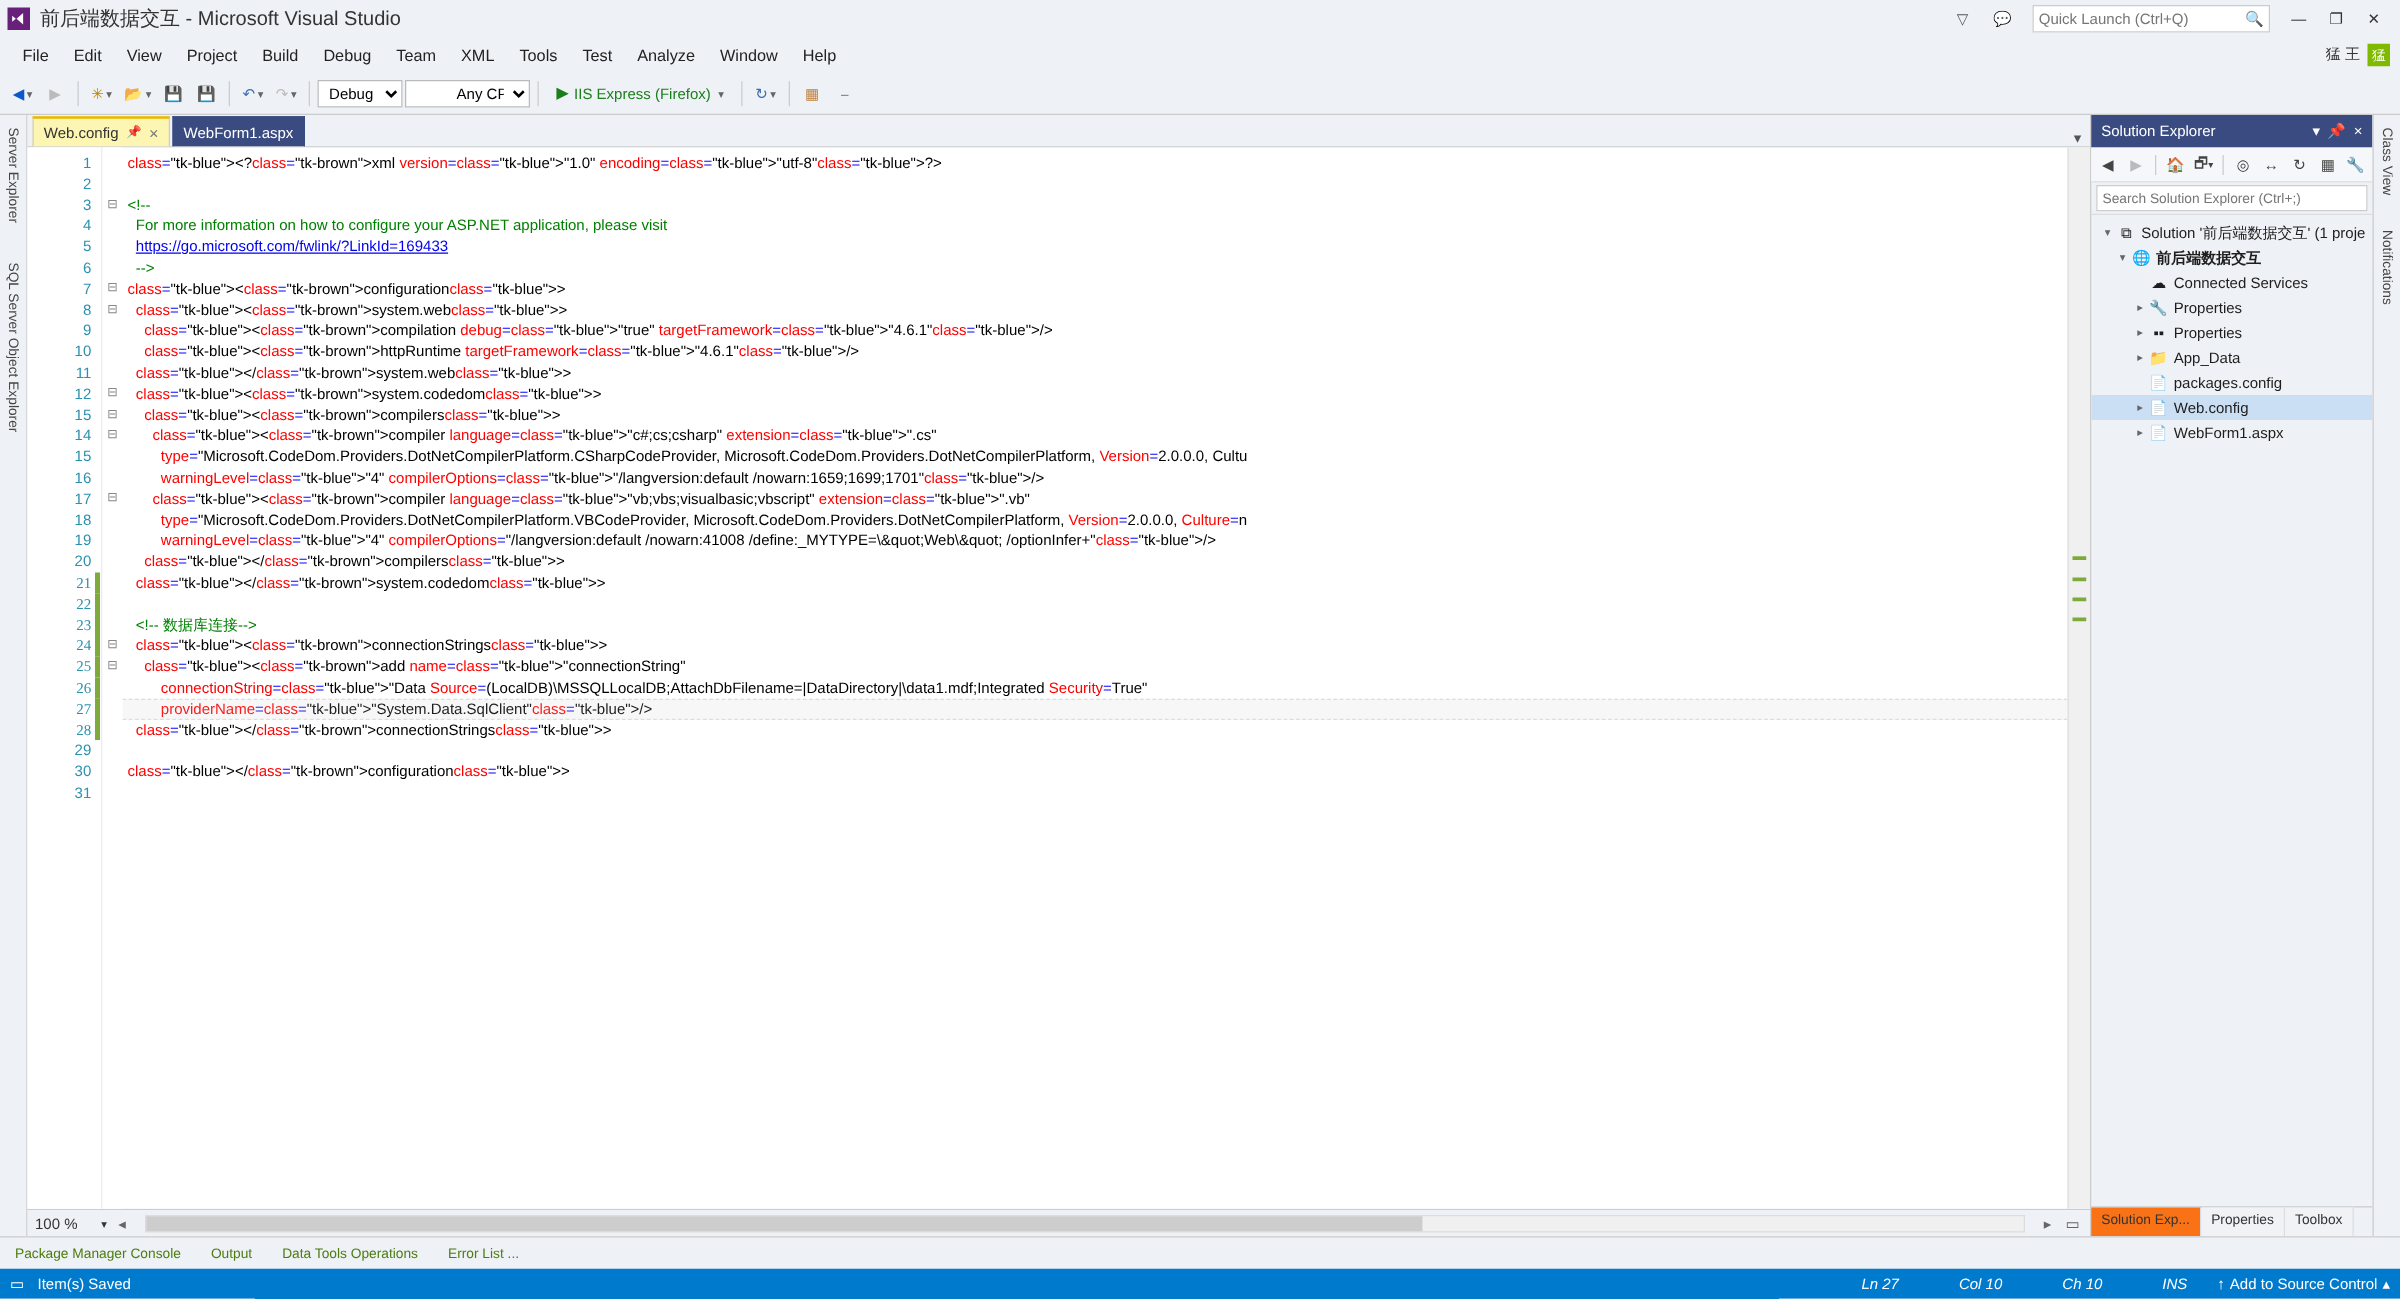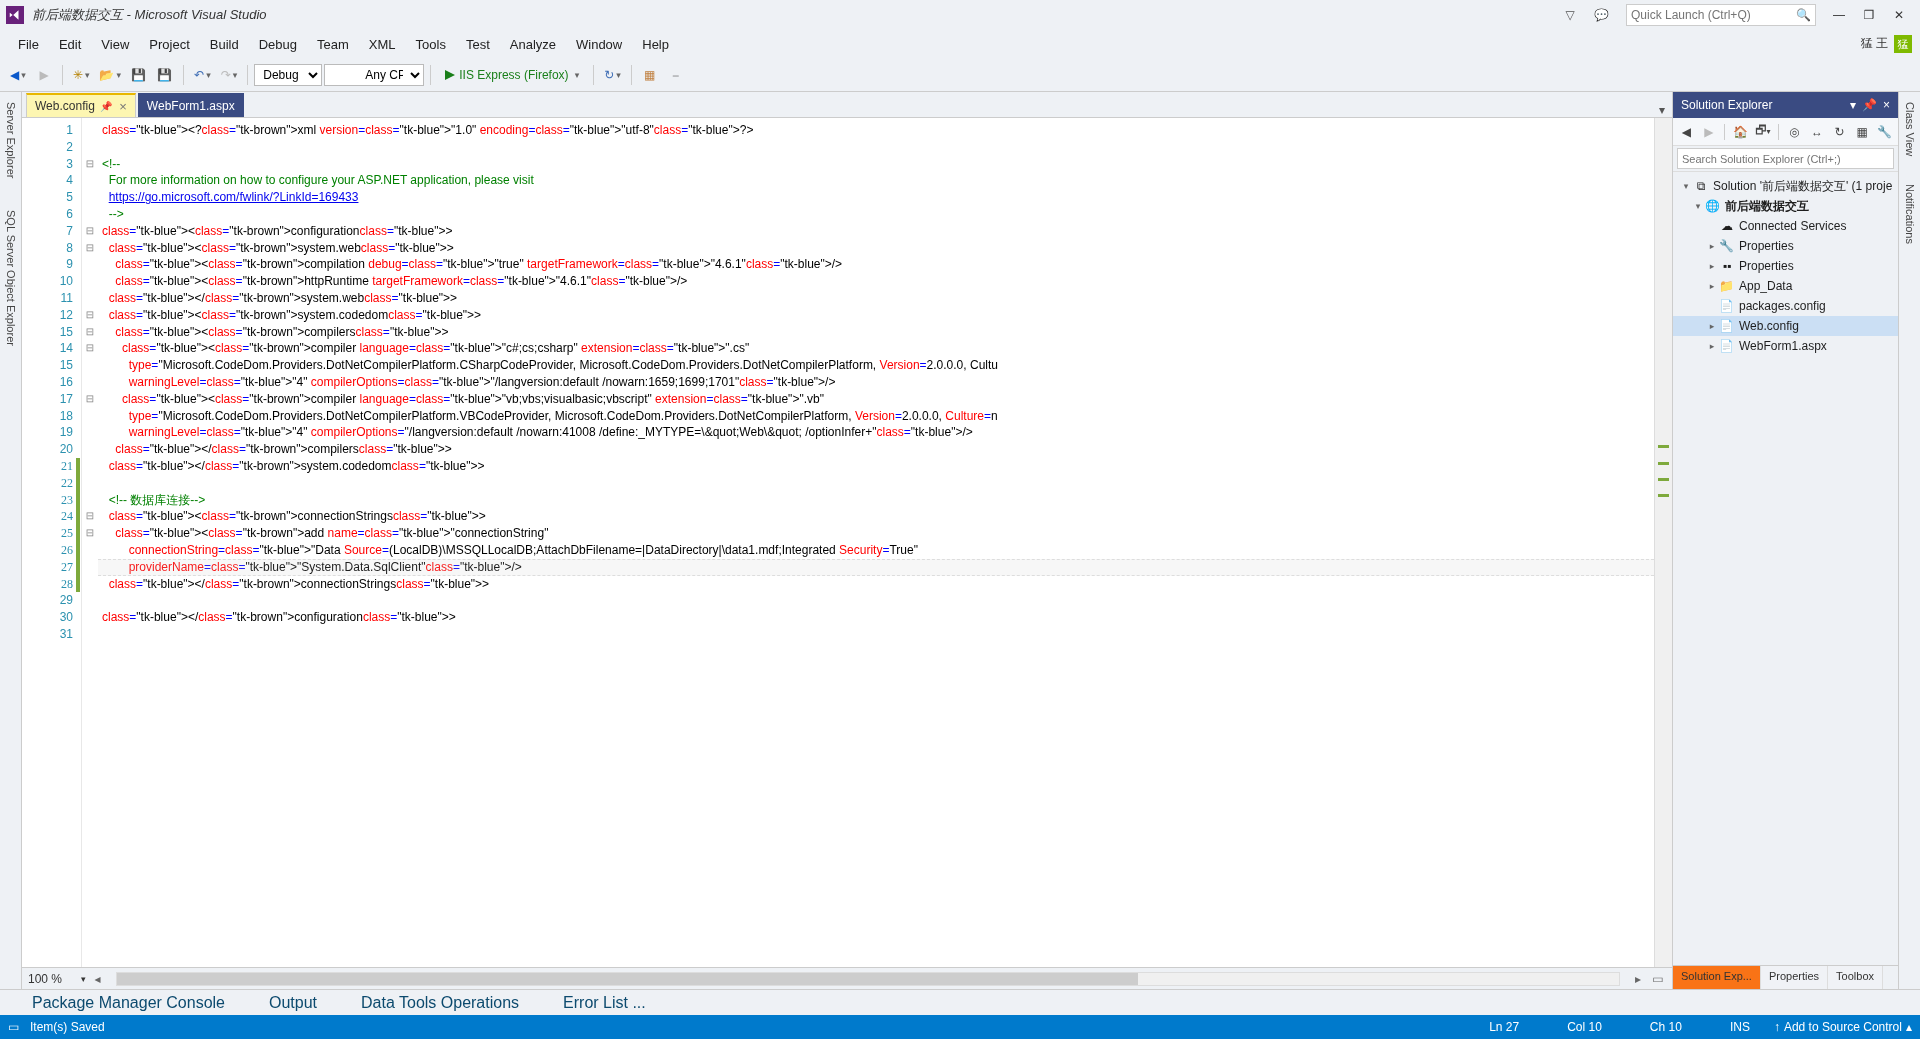--- a/index.html
+++ b/index.html
@@ -2,21 +2,21 @@
 <html><head>
 <meta charset="utf-8">
 <style>
 * { margin: 0; padding: 0; box-sizing: border-box; font-family: "Segoe UI", Tahoma, sans-serif; font-size: 12px; }
 body { width: 1920px; height: 1039px; overflow: hidden; background: #eef1f5; display: flex; flex-direction: column; }
 
 
 .titlebar { height: 30px; background: #eef1f5; display: flex; align-items: center; padding: 0 6px; color: #333; }
 .titlebar .vs-logo { width: 18px; height: 18px; background: #68217a; margin-right: 8px; display: flex; align-items: center; justify-content: center; }
 .titlebar .vs-logo svg { width: 14px; height: 14px; }
-.titlebar .title-text { flex: 0 0 auto; font-size: 13px; font-style: italic; }
+.titlebar .title-text { flex: 0 0 auto; font-size: 16px; }
 .titlebar .spacer { flex: 1; }
 .titlebar .tb-icon { width: 28px; height: 20px; display: flex; align-items: center; justify-content: center; color: #555; cursor: pointer; margin: 0 2px; }
 .titlebar .quicklaunch { display: flex; align-items: center; background: #fff; border: 1px solid #ccc; height: 22px; width: 190px; padding: 0 4px; margin: 0 8px; }
 .titlebar .quicklaunch input { border: none; outline: none; flex: 1; font-size: 12px; color: #888; }
 .titlebar .win-btn { width: 30px; height: 20px; display: flex; align-items: center; justify-content: center; color: #333; cursor: pointer; }
 
 
 .menubar { height: 28px; background: #eef1f5; display: flex; align-items: center; padding: 0 8px; }
 .menubar .menu-item { padding: 4px 10px; cursor: pointer; color: #222; font-size: 13px; }
 .menubar .right { margin-left: auto; display: flex; align-items: flex-start; gap: 6px; }
@@ -83,26 +83,26 @@
 .tree .icon { width: 16px; height: 16px; margin-right: 4px; display: flex; align-items: center; justify-content: center; font-size: 12px; }
 .tree .d1 { padding-left: 18px; } .tree .d2 { padding-left: 32px; }
 .panel-tabs { height: 24px; display: flex; border-top: 1px solid #ccc; }
 .panel-tabs .ptab { flex: 0 0 auto; padding: 4px 8px; font-size: 11px; cursor: pointer; border-right: 1px solid #ddd; background: #f0f2f6; color: #333; }
 .panel-tabs .ptab.active { background: #f97316; }
 
 .right-rail { width: 22px; background: #eef1f5; border-left: 1px solid #ccc; display: flex; flex-direction: column; align-items: center; padding-top: 6px; gap: 20px; }
 
 
 .output-tabs { height: 26px; background: #eef1f5; border-top: 1px solid #ccc; display: flex; align-items: center; padding: 0 8px; gap: 16px; }
-.output-tabs .otab { font-size: 16px; color: #0c4a6e; cursor: pointer; padding: 2px 4px; margin-left: 20px; }
+.output-tabs .otab { font-size: 11px; color: #4d7c0f; cursor: pointer; padding: 2px 4px; }
 
 .statusbar { height: 24px; background: #007acc; color: #fff; display: flex; align-items: center; padding: 0 8px; font-size: 12px; }
 .statusbar .st-icon { width: 16px; margin-right: 6px; }
 .statusbar .spacer { flex: 1; }
-.statusbar .st-item { margin: 0 24px; }
+.statusbar .st-item { margin: 0 24px; font-style: italic; }
 .statusbar .src-ctrl { display: flex; align-items: center; gap: 4px; margin-left: auto; }
 </style>
 </head>
 <body>
 
 <div class="titlebar">
   <div class="vs-logo">
     <svg viewBox="0 0 24 24">
         <path fill="#fff" d="M3 8l5 4-5 4V8zm6 4l9-8v16l-9-8z"></path>
       </svg>

